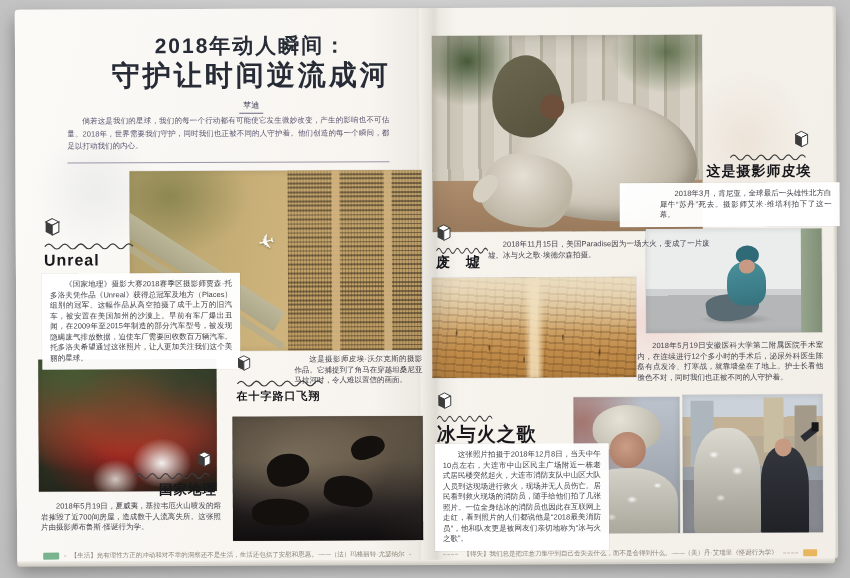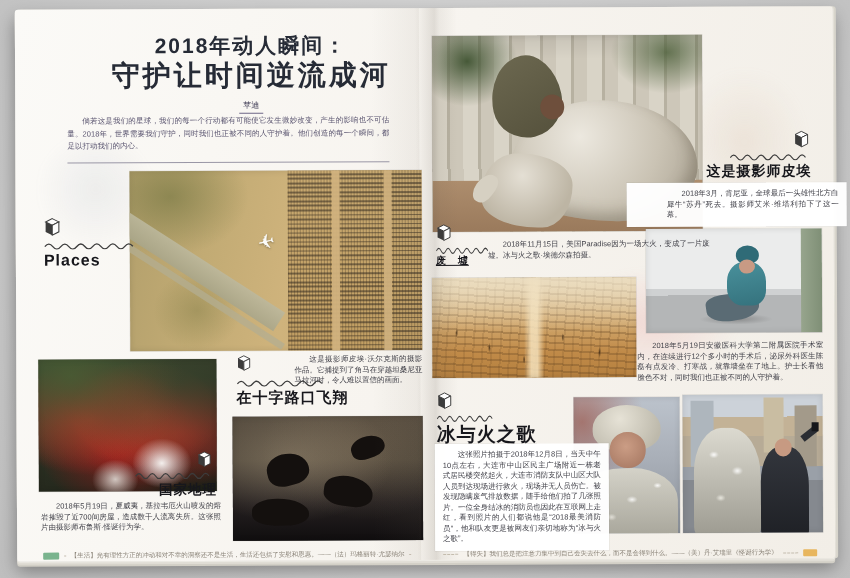--- a/index.html
+++ b/index.html
@@ -191,21 +191,22 @@
     </div>
 
     <svg class="cube" style="left:28px;top:208px;" width="17" height="19" viewBox="0 0 18 20">
       <path d="M9 1 L16 4.5 L9 8 L2 4.5 Z" fill="#fdfdfd" stroke="#3c3c3c" stroke-width="1.1"></path>
       <path d="M2 4.5 L9 8 L9 18.5 L2 15 Z" fill="#3c3c3c"></path>
       <path d="M16 4.5 L9 8 L9 18.5 L16 15 Z" fill="#fdfdfd" stroke="#3c3c3c" stroke-width="1.1"></path>
     </svg>
     <svg class="wave" style="left:28px;top:232px;" width="96" height="8" viewBox="0 0 96 8" preserveAspectRatio="none">
       <path d="M1 5 q4 -5 8 0 t8 0 t8 0 t8 0 t8 0 t8 0 t8 0 t8 0 t8 0 t8 0 t8 0" fill="none" stroke="#3c3c3c" stroke-width="1.3"></path>
     </svg>
-    <div class="sec-title" style="left:28px;top:242px;font-size:16px;">Places</div>
+    <div class="sec-title" style="left:28px;top:242px;font-size:16px;">Unreal</div>
+    <div class="cap capbox" style="left:26px;top:264px;width:182px;">《国家地理》摄影大赛2018赛季区摄影师贾森·托多洛夫凭作品《Unreal》获得总冠军及地方（Places）组别的冠军。这幅作品从高空拍摄了成千上万的旧汽车，被安置在美国加州的沙漠上。早前有车厂爆出丑闻，在2009年至2015年制造的部分汽车型号，被发现隐瞒废气排放数据，迫使车厂需要回收数百万辆汽车。托多洛夫希望通过这张照片，让人更加关注我们这个美丽的星球。</div>
 
     <div class="photo ph-lava" style="left:22px;top:350px;width:178px;height:132px;">
       <div class="smoke1"></div>
       <div class="smoke2"></div>
     </div>
 
     <svg class="cube" style="left:180px;top:442px;" width="15" height="17" viewBox="0 0 18 20">
       <path d="M9 1 L16 4.5 L9 8 L2 4.5 Z" fill="#fdfdfd" stroke="#3c3c3c" stroke-width="1.1"></path>
       <path d="M2 4.5 L9 8 L9 18.5 L2 15 Z" fill="#3c3c3c"></path>
       <path d="M16 4.5 L9 8 L9 18.5 L16 15 Z" fill="#fdfdfd" stroke="#3c3c3c" stroke-width="1.1"></path>
@@ -217,21 +218,21 @@
     <div class="cap" style="left:24px;top:492px;width:180px;">2018年5月19日，夏威夷，基拉韦厄火山喷发的熔岩摧毁了近700间房屋，造成数千人流离失所。这张照片由摄影师布鲁斯·怪诞行为学。</div>
 
     <svg class="cube" style="left:220px;top:346px;" width="15" height="17" viewBox="0 0 18 20">
       <path d="M9 1 L16 4.5 L9 8 L2 4.5 Z" fill="#fdfdfd" stroke="#3c3c3c" stroke-width="1.1"></path>
       <path d="M2 4.5 L9 8 L9 18.5 L2 15 Z" fill="#3c3c3c"></path>
       <path d="M16 4.5 L9 8 L9 18.5 L16 15 Z" fill="#fdfdfd" stroke="#3c3c3c" stroke-width="1.1"></path>
     </svg>
     <svg class="wave" style="left:220px;top:370px;" width="92" height="8" viewBox="0 0 96 8" preserveAspectRatio="none">
       <path d="M1 5 q4 -5 8 0 t8 0 t8 0 t8 0 t8 0 t8 0 t8 0 t8 0 t8 0 t8 0 t8 0" fill="none" stroke="#3c3c3c" stroke-width="1.3"></path>
     </svg>
-    <div class="sec-title" style="left:220px;top:380px;font-size:15px;">在十字路口飞翔</div>
+    <div class="sec-title" style="left:220px;top:380px;font-size:11px;">在十字路口飞翔</div>
     <div class="cap" style="left:278px;top:346px;width:128px;">这是摄影师皮埃·沃尔克斯的摄影作品。它捕捉到了角马在穿越坦桑尼亚马拉河时，令人难以置信的画面。</div>
 
     <div class="photo ph-cross" style="left:216px;top:408px;width:190px;height:124px;">
       <div class="sil" style="left:18%;top:30%;width:22%;height:26%;transform:rotate(-14deg);"></div>
       <div class="sil" style="left:48%;top:48%;width:26%;height:24%;transform:rotate(8deg);"></div>
       <div class="sil" style="left:10%;top:66%;width:30%;height:22%;"></div>
       <div class="sil" style="left:62%;top:16%;width:18%;height:18%;transform:rotate(-20deg);"></div>
     </div>
 
     <div class="footer" style="left:26px;width:368px;">
@@ -260,31 +261,31 @@
 
     <svg class="cube" style="left:374px;top:124px;" width="16" height="18" viewBox="0 0 18 20">
       <path d="M9 1 L16 4.5 L9 8 L2 4.5 Z" fill="#fdfdfd" stroke="#3c3c3c" stroke-width="1.1"></path>
       <path d="M2 4.5 L9 8 L9 18.5 L2 15 Z" fill="#3c3c3c"></path>
       <path d="M16 4.5 L9 8 L9 18.5 L16 15 Z" fill="#fdfdfd" stroke="#3c3c3c" stroke-width="1.1"></path>
     </svg>
     <svg class="wave" style="left:310px;top:146px;" width="82" height="8" viewBox="0 0 96 8" preserveAspectRatio="none">
       <path d="M1 5 q4 -5 8 0 t8 0 t8 0 t8 0 t8 0 t8 0 t8 0 t8 0 t8 0 t8 0 t8 0" fill="none" stroke="#3c3c3c" stroke-width="1.3"></path>
     </svg>
     <div class="sec-title" style="left:242px;top:156px;width:150px;text-align:right;font-size:14px;">这是摄影师皮埃</div>
-    <div class="cap capbox" style="left:207px;top:176px;width:172px;padding-left:40px;">2018年3月，肯尼亚，全球最后一头雄性北方白犀牛“苏丹”死去。摄影师艾米·维塔利拍下了这一幕。</div>
+    <div class="cap capbox" style="left:200px;top:176px;width:172px;padding-left:40px;">2018年3月，肯尼亚，全球最后一头雄性北方白犀牛“苏丹”死去。摄影师艾米·维塔利拍下了这一幕。</div>
 
     <svg class="cube" style="left:16px;top:216px;" width="16" height="18" viewBox="0 0 18 20">
       <path d="M9 1 L16 4.5 L9 8 L2 4.5 Z" fill="#fdfdfd" stroke="#3c3c3c" stroke-width="1.1"></path>
       <path d="M2 4.5 L9 8 L9 18.5 L2 15 Z" fill="#3c3c3c"></path>
       <path d="M16 4.5 L9 8 L9 18.5 L16 15 Z" fill="#fdfdfd" stroke="#3c3c3c" stroke-width="1.1"></path>
     </svg>
     <svg class="wave" style="left:16px;top:238px;" width="56" height="8" viewBox="0 0 96 8" preserveAspectRatio="none">
       <path d="M1 5 q4 -5 8 0 t8 0 t8 0 t8 0 t8 0 t8 0 t8 0 t8 0 t8 0 t8 0 t8 0" fill="none" stroke="#3c3c3c" stroke-width="1.3"></path>
     </svg>
-    <div class="sec-title" style="left:16px;top:246px;font-size:10px;text-decoration:underline;">废　墟</div>
+    <div class="sec-title" style="left:16px;top:246px;font-size:14px;">废　墟</div>
     <div class="cap" style="left:68px;top:232px;width:222px;">2018年11月15日，美国Paradise因为一场大火，变成了一片废墟。冰与火之歌·埃德尔森拍摄。</div>
 
     <div class="photo ph-ruins" style="left:12px;top:270px;width:204px;height:100px;">
       <div class="trees"></div>
       <div class="haze"></div>
     </div>
 
     <div class="photo ph-rescuer" style="left:226px;top:222px;width:176px;height:104px;">
       <div class="door"></div>
       <div class="shadow"></div>
@@ -297,21 +298,21 @@
 
     <svg class="cube" style="left:16px;top:384px;" width="16" height="18" viewBox="0 0 18 20">
       <path d="M9 1 L16 4.5 L9 8 L2 4.5 Z" fill="#fdfdfd" stroke="#3c3c3c" stroke-width="1.1"></path>
       <path d="M2 4.5 L9 8 L9 18.5 L2 15 Z" fill="#3c3c3c"></path>
       <path d="M16 4.5 L9 8 L9 18.5 L16 15 Z" fill="#fdfdfd" stroke="#3c3c3c" stroke-width="1.1"></path>
     </svg>
     <svg class="wave" style="left:16px;top:406px;" width="60" height="8" viewBox="0 0 96 8" preserveAspectRatio="none">
       <path d="M1 5 q4 -5 8 0 t8 0 t8 0 t8 0 t8 0 t8 0 t8 0 t8 0 t8 0 t8 0 t8 0" fill="none" stroke="#3c3c3c" stroke-width="1.3"></path>
     </svg>
     <div class="sec-title" style="left:16px;top:414px;font-size:19px;">冰与火之歌</div>
-    <div class="cap capbox" style="left:14px;top:436px;width:158px;">这张照片拍摄于2018年12月8日，当天中午10点左右，大连市中山区民主广场附近一栋老式居民楼突然起火，大连市消防支队中山区大队人员到达现场进行救火，现场并无人员伤亡。被发现隐瞒废气排放数据，随手给他们拍了几张照片。一位全身结冰的消防员也因此在互联网上走红，看到照片的人们都说他是“2018最美消防员”，他和队友更是被网友们亲切地称为“冰与火之歌”。</div>
+    <div class="cap capbox" style="left:14px;top:436px;width:158px;">这张照片拍摄于2018年12月8日，当天中午10点左右，大连市中山区民主广场附近一栋老式居民楼突然起火，大连市消防支队中山区大队人员到达现场进行救火，现场并无人员伤亡。居民看到救火现场的消防员，随手给他们拍了几张照片。一位全身结冰的消防员也因此在互联网上走红，看到照片的人们都说他是“2018最美消防员”，他和队友更是被网友们亲切地称为“冰与火之歌”。</div>
 
     <div class="photo ph-ice1" style="left:153px;top:390px;width:106px;height:136px;">
       <div class="helmet"></div>
       <div class="face"></div>
       <div class="bodyx"></div>
     </div>
 
     <div class="photo ph-ice2" style="left:262px;top:388px;width:140px;height:138px;">
       <div class="bld1"></div>
       <div class="bld2"></div>

